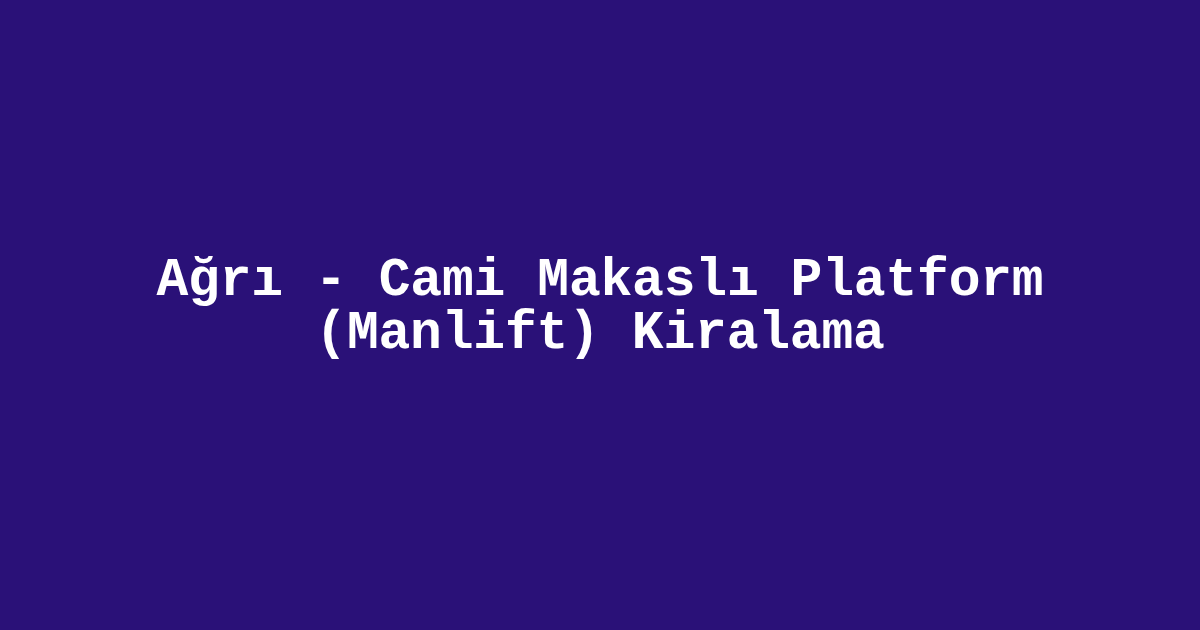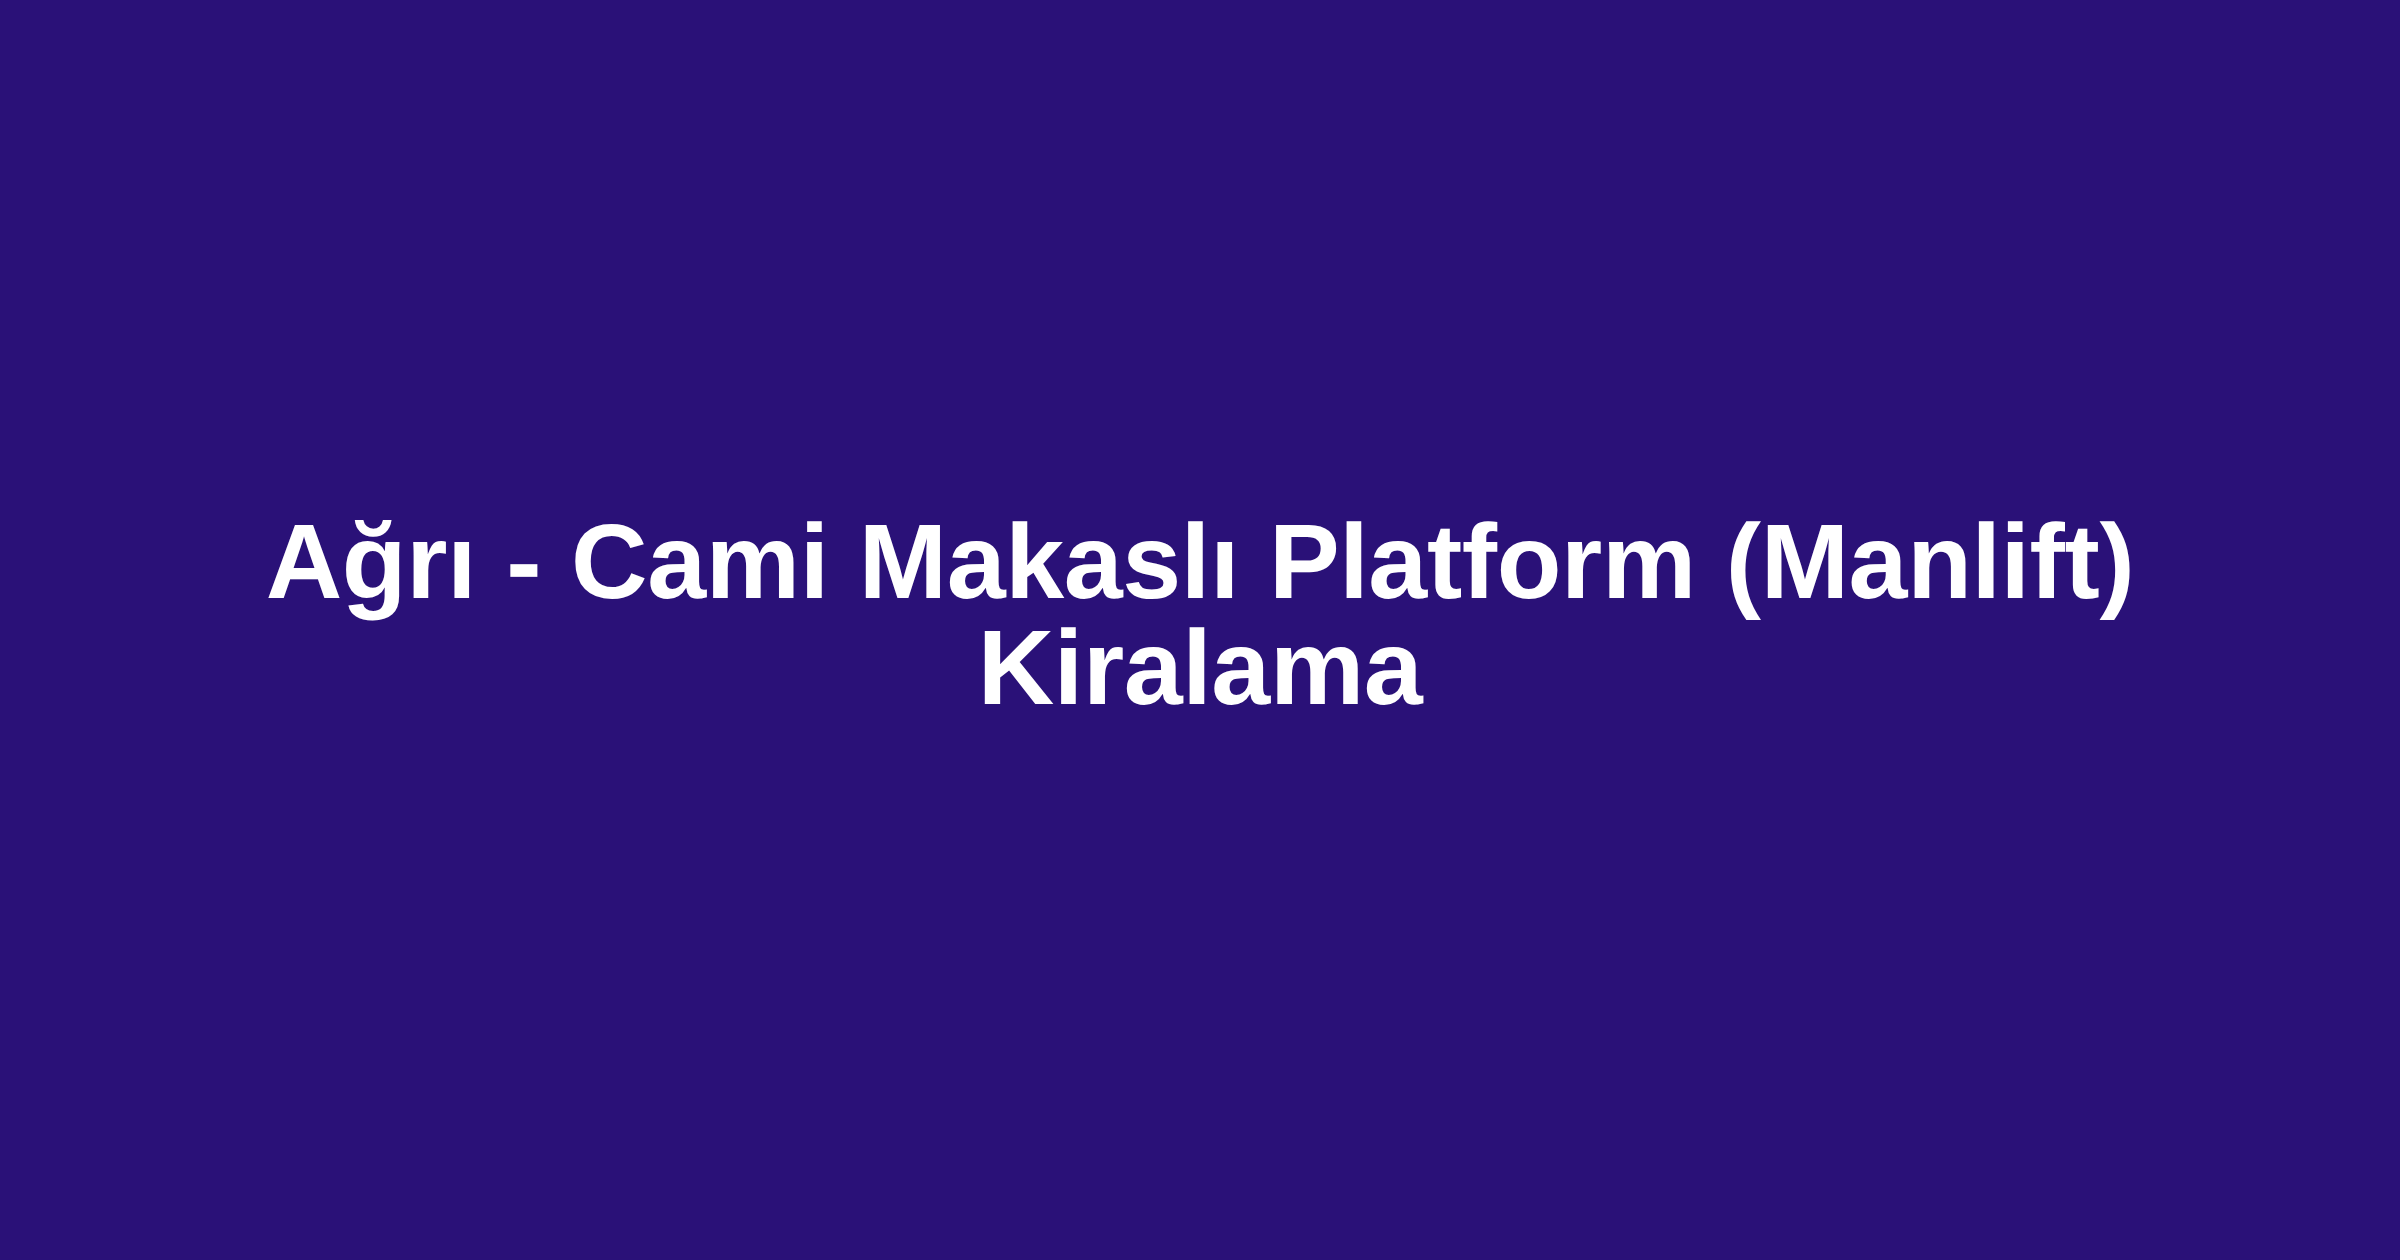--- a/index.html
+++ b/index.html
@@ -48,17 +48,17 @@
     text-rendering: optimizeLegibility;
   }
 </style>
 </head>
 <body>
 
 <div class="og-card" style="background-color: rgb(42, 17, 120);">
 
   <div class="title-block">
 
-    <h1 class="card-title" style="color: rgb(255, 255, 255);">Ağrı - Cami Makaslı Platform (Manlift) Kiralama</h1>
+    <h1 class="card-title" style="color: rgb(255, 255, 255); font-family: Liberation Mono, monospace;">Ağrı - Cami Makaslı Platform (Manlift) Kiralama</h1>
 
   </div>
 
 </div>
 
 </body></html>

